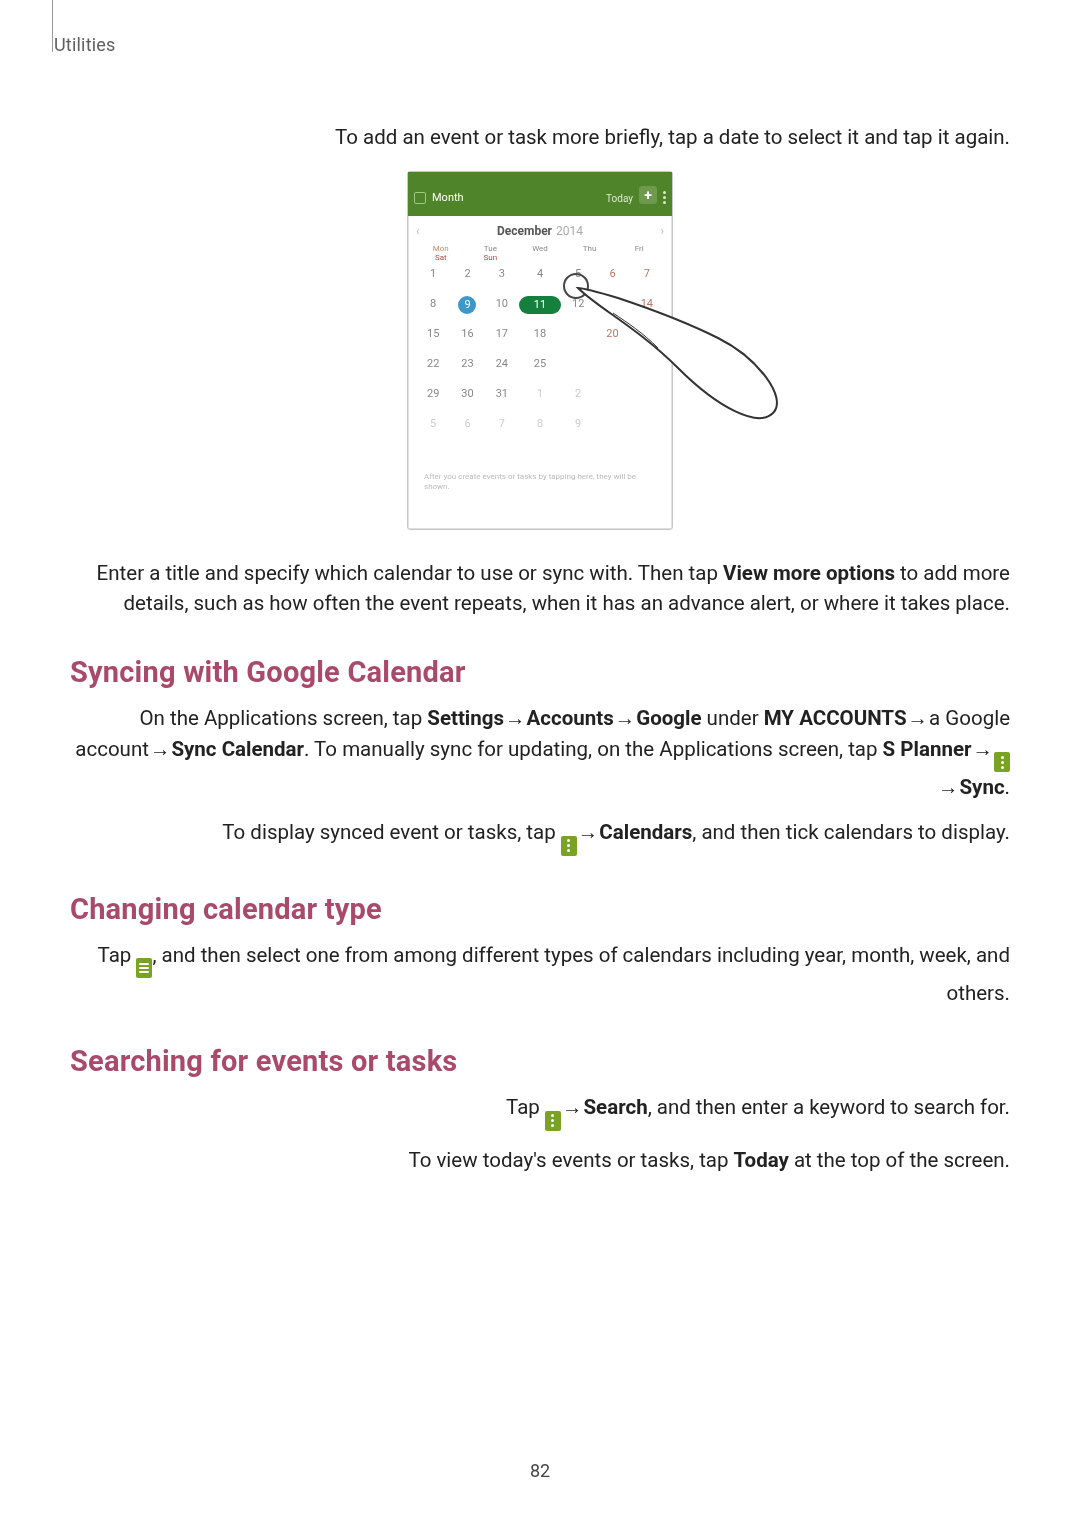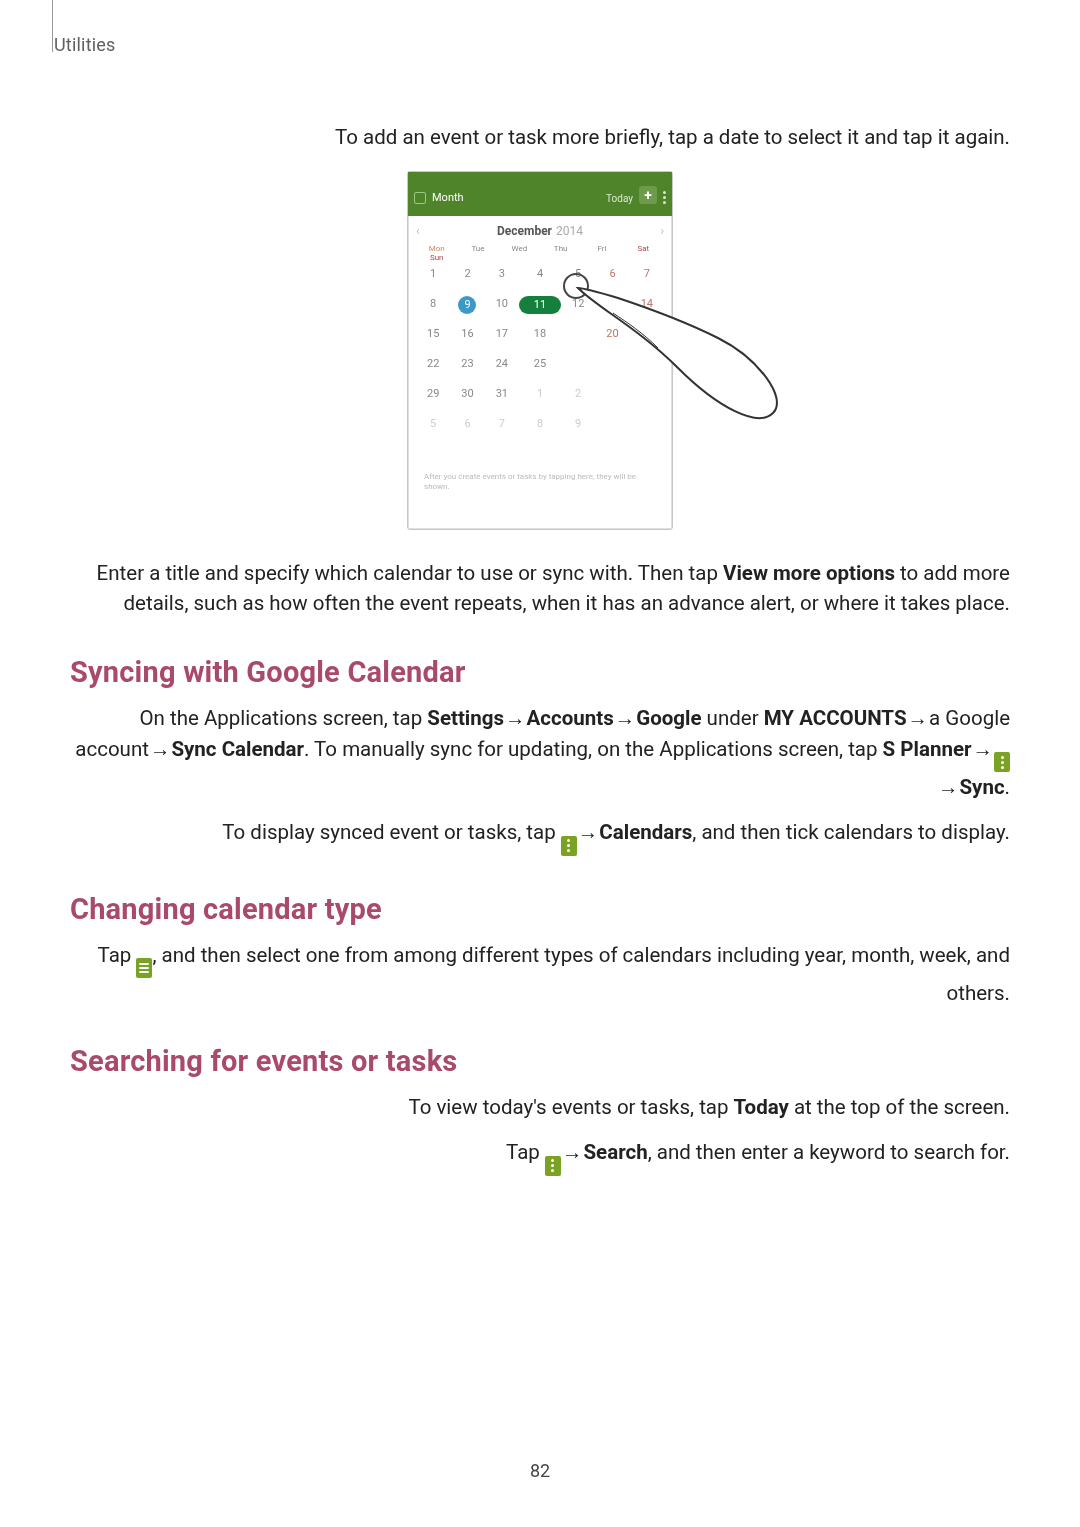--- a/index.html
+++ b/index.html
@@ -126,21 +126,21 @@
     display:flex; align-items:center; justify-content:center;
     font-size: 12px; color:#555; padding: 8px 6px 6px 6px;
     position: relative;
   }
   .dev-month-row .chev { color:#bbb; font-size:12px; position:absolute; top:8px; }
   .dev-month-row .chev.left { left:8px; }
   .dev-month-row .chev.right { right:8px; }
   .dev-month-row .mon-name { font-weight:700; color:#555; }
   .dev-month-row .mon-year { color:#aaa; margin-left:4px; }
   .dev-dow {
-    display:grid; grid-template-columns: repeat(6,1fr);
+    display:grid; grid-template-columns: repeat(5,1fr);
     font-size: 8px; color:#888; padding: 0 8px 4px 8px;
   }
   .dev-dow span { text-align:center; }
   .dev-dow .sun { color:#c86; }
   .dev-dow .sat { color:#b44; }
   .dev-grid {
     display:grid; grid-template-columns: repeat(7,1fr);
     font-size: 11px; color:#888; padding: 0 8px;
     row-gap: 14px;
   }
@@ -294,26 +294,26 @@
     <p>
       <span>Tap </span><span class="inline-icon lines">
           <span></span>
           <span></span>
           <span></span>
         </span><span>, and then select one from among different types of calendars including year, month, week, and others.</span>
     </p>
 
     <h2 class="section">Searching for events or tasks</h2>
     <p>
+      <span>Tap </span><span class="inline-icon dots">
+          <span></span>
+          <span></span>
+          <span></span>
+        </span><span class="arrow"> → </span><span class="bold">Search</span><span>, and then enter a keyword to search for.</span>
+    </p>
+    <p>
       <span>To view today's events or tasks, tap </span><span class="bold">Today</span><span> at the top of the screen.</span>
-    </p>
-    <p>
-      <span>Tap </span><span class="inline-icon dots">
-          <span></span>
-          <span></span>
-          <span></span>
-        </span><span class="arrow"> → </span><span class="bold">Search</span><span>, and then enter a keyword to search for.</span>
     </p>
 
   </div>
 
   <div class="page-num">82</div>
 </div>
 
 </body></html>

